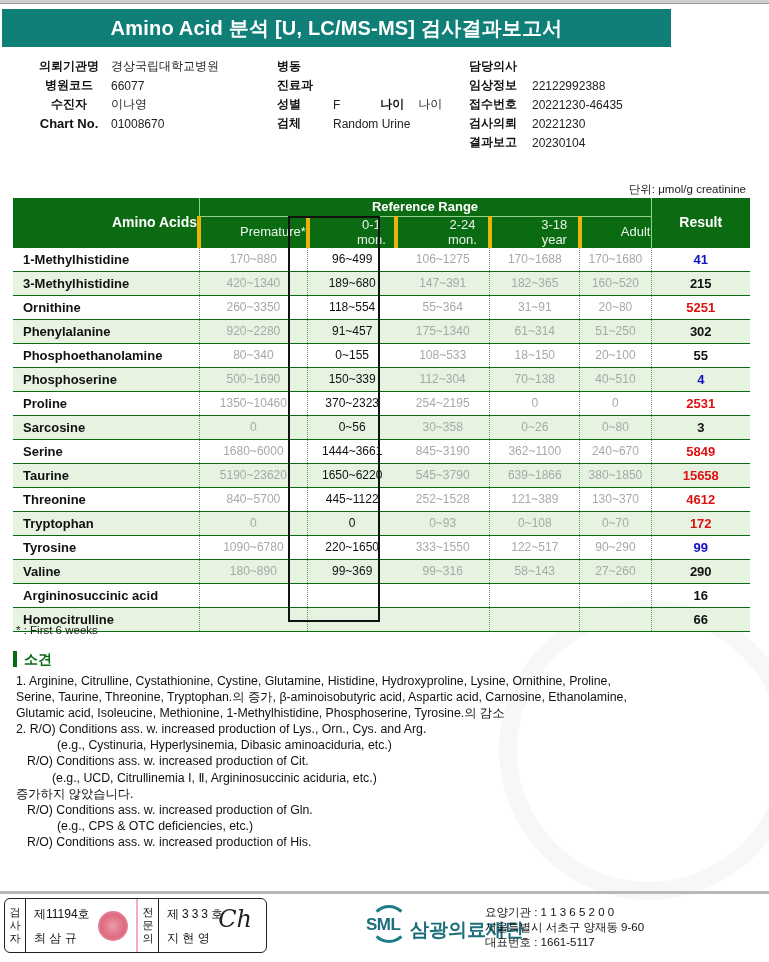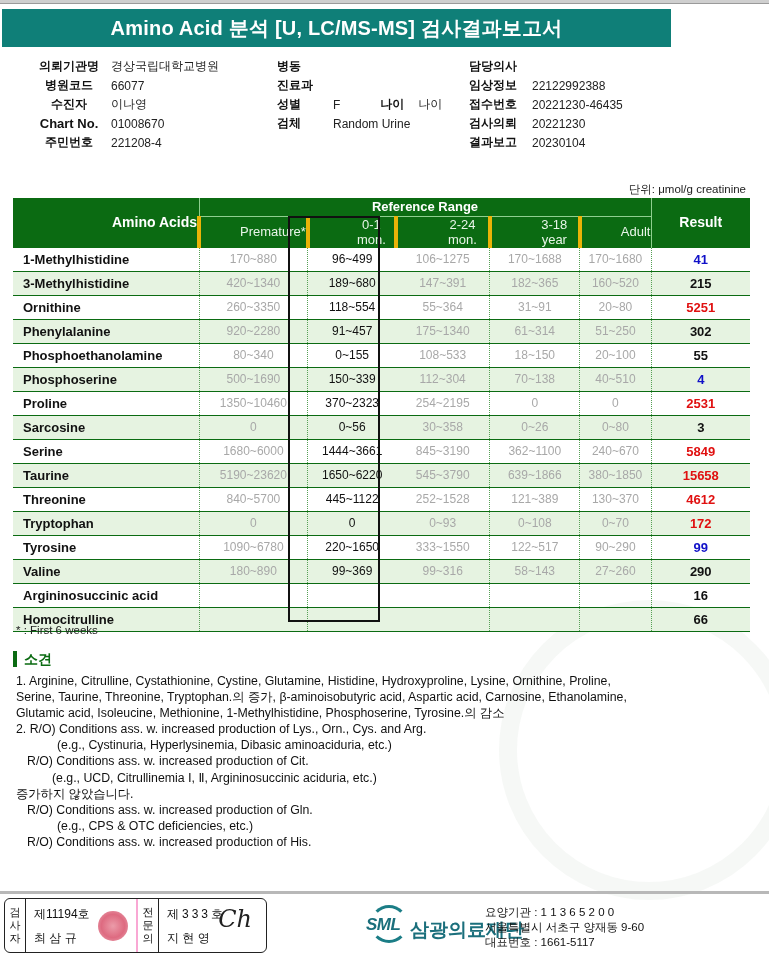--- a/index.html
+++ b/index.html
@@ -60,21 +60,21 @@
 
   .sign-box { position: absolute; left: 4px; top: 898px; width: 263px; height: 55px; border: 1px solid #222; border-radius: 6px; display: flex; font-size: 12px; }
   .sign-box .vlabel { width: 21px; border-right: 1px solid #222; display: flex; flex-direction: column; align-items: center; justify-content: center; font-size: 11px; line-height: 13px; }
   .sign-box .cell { position: relative; display: flex; flex-direction: column; justify-content: center; padding-left: 8px; line-height: 24px; }
   .cell1 { width: 112px; border-right: 2px solid #f9a8d4; }
   .cell2 { flex: 1; }
   .seal { position: absolute; right: 8px; top: 12px; width: 30px; height: 30px; border-radius: 50%; background: radial-gradient(circle, #e88a9a 0%, #d8506a 55%, #e9a0ae 100%); opacity: 0.85; }
   .signature { position: absolute; right: 14px; top: 8px; font-family: "DejaVu Serif", serif; font-style: italic; font-size: 24px; color: #222; }
   .sign-box .spaced { letter-spacing: 6px; }
 
-  .sml-logo { position: absolute; left: 366px; top: 905px; width: 44px; height: 40px; font-style: italic; }
+  .sml-logo { position: absolute; left: 366px; top: 905px; width: 44px; height: 40px; }
   .sml-logo .arc { position: absolute; left: 4px; top: 0; width: 38px; height: 38px; border: 3px solid #1b7d86; border-radius: 50%; border-left-color: transparent; border-right-color: transparent; }
   .sml-logo .txt { position: absolute; left: 0; top: 10px; font-size: 17px; font-weight: bold; color: #1b6f7c; letter-spacing: -0.5px; }
   .sml-name { position: absolute; left: 410px; top: 917px; font-size: 19px; font-weight: bold; color: #1b6f7c; }
   .org-info { position: absolute; left: 485px; top: 905px; font-size: 11.5px; line-height: 15px; color: #111; }
 </style>
 </head>
 <body>
 
 <div class="top-line"></div>
 <div class="title-bar">Amino Acid 분석 [U, LC/MS-MS] 검사결과보고서</div>
@@ -88,24 +88,20 @@
       <span class="k">병원코드</span>
       <span class="v">66077</span>
     </div>
   <div class="row">
       <span class="k">수진자</span>
       <span class="v">이나영</span>
     </div>
   <div class="row">
       <span class="k" style="font-size:13px">Chart No.</span>
       <span class="v">01008670</span>
-    </div>
-  <div class="row">
-      <span class="k">주민번호</span>
-      <span class="v">221208-4</span>
     </div>
 </div>
 
 <div class="info info2">
   <div class="row">
       <span class="k">병동</span>
       <span class="v"></span>
     </div>
   <div class="row">
       <span class="k">진료과</span>

